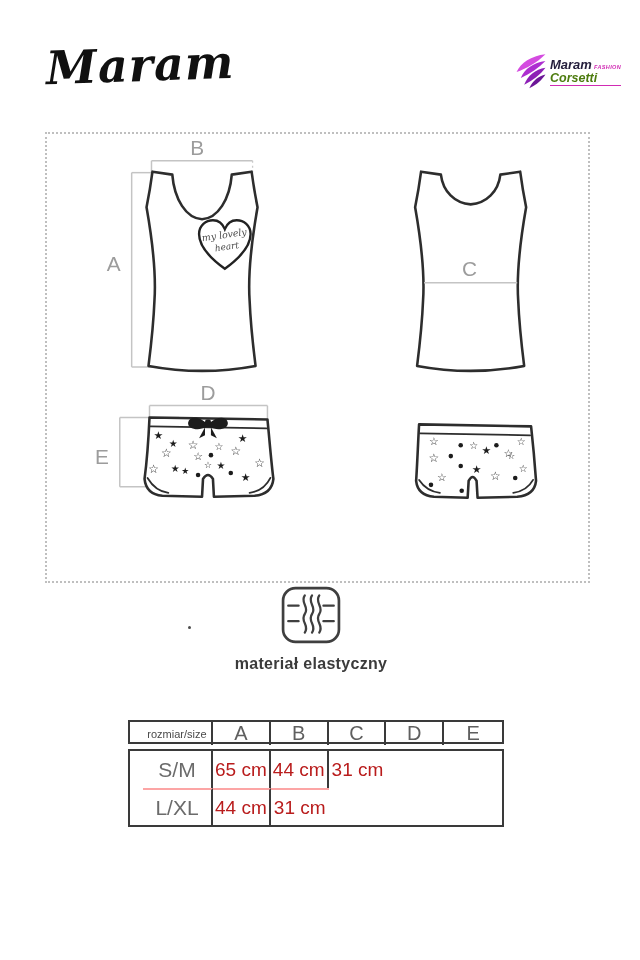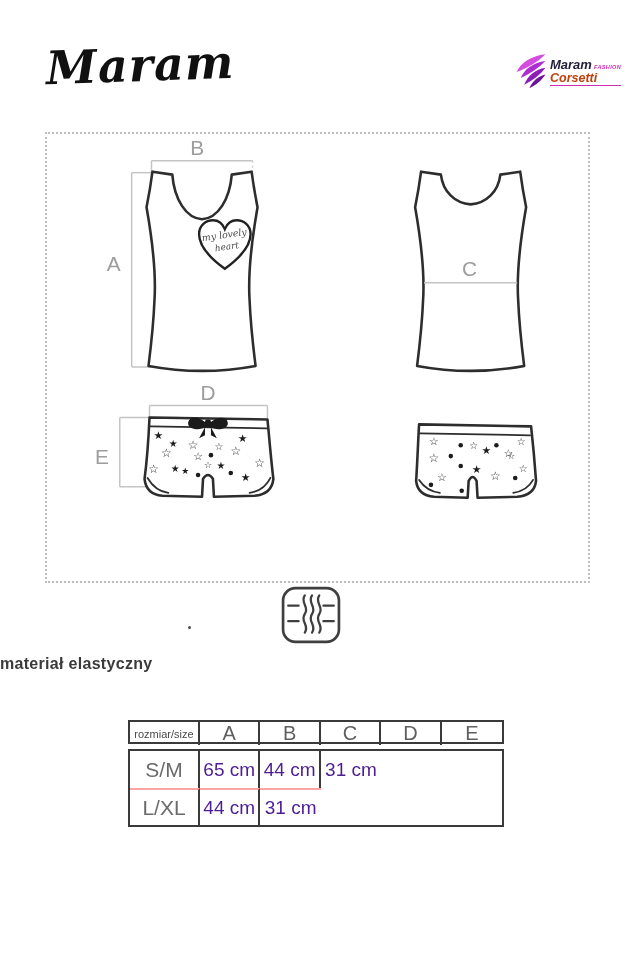--- a/index.html
+++ b/index.html
@@ -9,59 +9,59 @@
   
   .brand-script{position:absolute;left:46px;top:38px;font-family:"DejaVu Serif",serif;
     font-style:italic;font-weight:bold;font-size:46px;color:#101010;letter-spacing:1px;
     transform:rotate(-2deg);}
 
   
   .logo{position:absolute;left:514px;top:52px;display:flex;align-items:center;gap:2px;}
   .logo-text{line-height:1;}
   .logo-line1{font-size:13px;font-weight:bold;font-style:italic;color:#26203d;}
   .logo-accent{font-size:5.5px;font-weight:bold;color:#d12bb4;margin-left:2px;letter-spacing:.4px;}
-  .logo-line2{font-size:12.5px;font-weight:bold;font-style:italic;color:#c2410c;margin-top:1px;
+  .logo-line2{font-size:12.5px;font-weight:bold;font-style:italic;color:#4d7c0f;margin-top:1px;
     border-bottom:1px solid #d12bb4;padding-bottom:1px;}
 
   
   .diagram{position:absolute;left:45px;top:132px;width:545px;height:451px;
     border:2px dotted #bfbfbf;box-sizing:border-box;}
   .diagram svg{display:block;width:100%;height:100%;}
 
   .garment{fill:#ffffff;stroke:#2d2d2d;stroke-width:2.6;stroke-linejoin:round;stroke-linecap:round;}
   .thin{fill:none;stroke:#2d2d2d;stroke-width:1.8;stroke-linecap:round;}
   .dim{stroke:#c4c4c4;stroke-width:1.5;fill:none;}
   .dimdot{stroke:#c9c9c9;stroke-width:1.3;fill:none;stroke-dasharray:2,3;}
   .dim-label{font-family:"Liberation Sans",sans-serif;font-size:21px;fill:#9c9c9c;}
   .star{font-family:"DejaVu Sans",sans-serif;fill:#1c1c1c;}
   .heart-outline{fill:#ffffff;stroke:#222222;stroke-width:2.4;}
   .heart-script{font-family:"DejaVu Serif",serif;font-style:italic;fill:#4a4a4a;}
 
   .speck{position:absolute;left:188px;top:626px;width:3px;height:3px;border-radius:50%;background:#4c4c4c;}
 
   
-  .fabric{position:absolute;left:0;top:586px;width:622px;text-align:left;}
+  .fabric{position:absolute;left:0;top:586px;width:622px;text-align:center;}
   .fabric-icon{display:block;margin:0 auto;}
   .fabric-line{font-size:16px;font-weight:bold;color:#3b3b3b;line-height:1.25;letter-spacing:.3px;}
   .fabric-line.first{margin-top:10px;}
 
   
   .size-table{position:absolute;left:128px;top:720px;width:376px;color:#3a3a3a;}
-  .tbl-grid{display:grid;grid-template-columns:70px repeat(5,1fr);box-sizing:border-box;}
+  .tbl-grid{display:grid;grid-template-columns:70px repeat(5,1fr);box-sizing:border-box;padding-left:13px;}
   .tbl-head{border:2px solid #3a3a3a;height:24px;}
   .tbl-body{border:2px solid #3a3a3a;margin-top:5px;}
   .cell{display:flex;align-items:center;justify-content:center;box-sizing:border-box;
     border-right:2px solid #3a3a3a;}
   .cell:last-child{border-right:none;}
   .row{height:37px;}
   .row+.row .cell{border-top:2px solid #fca5a5;}
   .th-size{font-size:11px;color:#4a4a4a;}
   .th{font-size:20px;color:#5f5f5f;}
   .row-label{font-size:21px;color:#6b6b6b;}
-  .val{font-size:19px;color:#4c1d95;}
+  .val{font-size:19px;color:#b91c1c;}
 </style>
 </head>
 <body>
 
 <div class="page">
 
   <div class="brand-script">Maram</div>
 
   <div class="logo">
     <svg width="34" height="40" viewBox="0 0 40 44">

